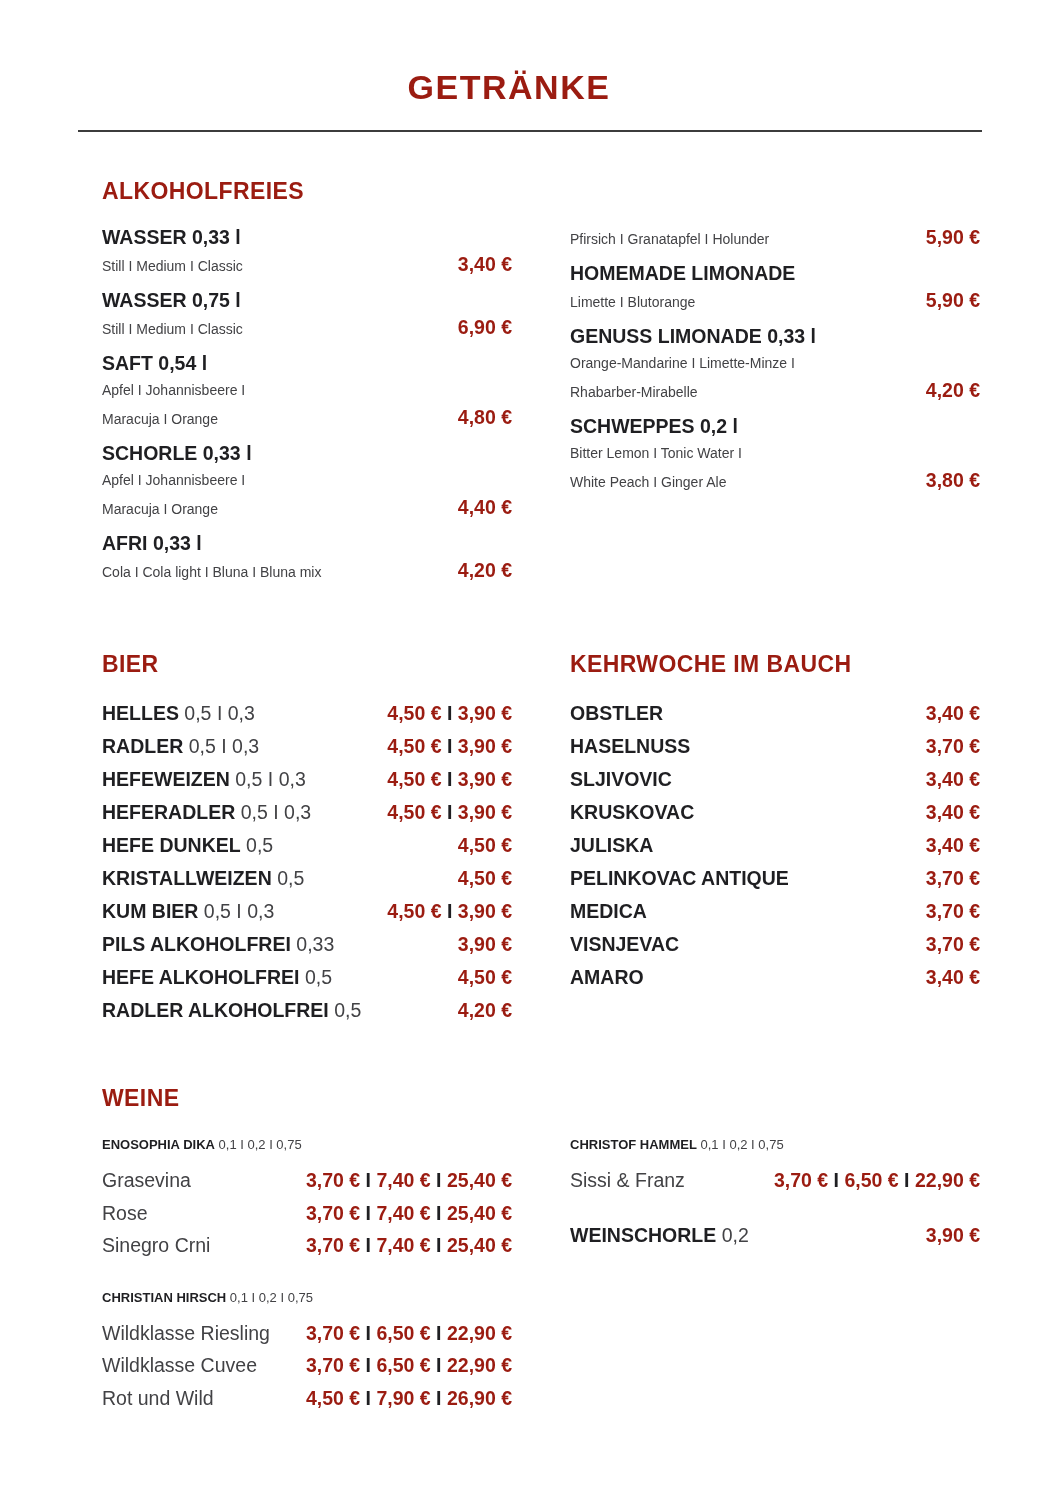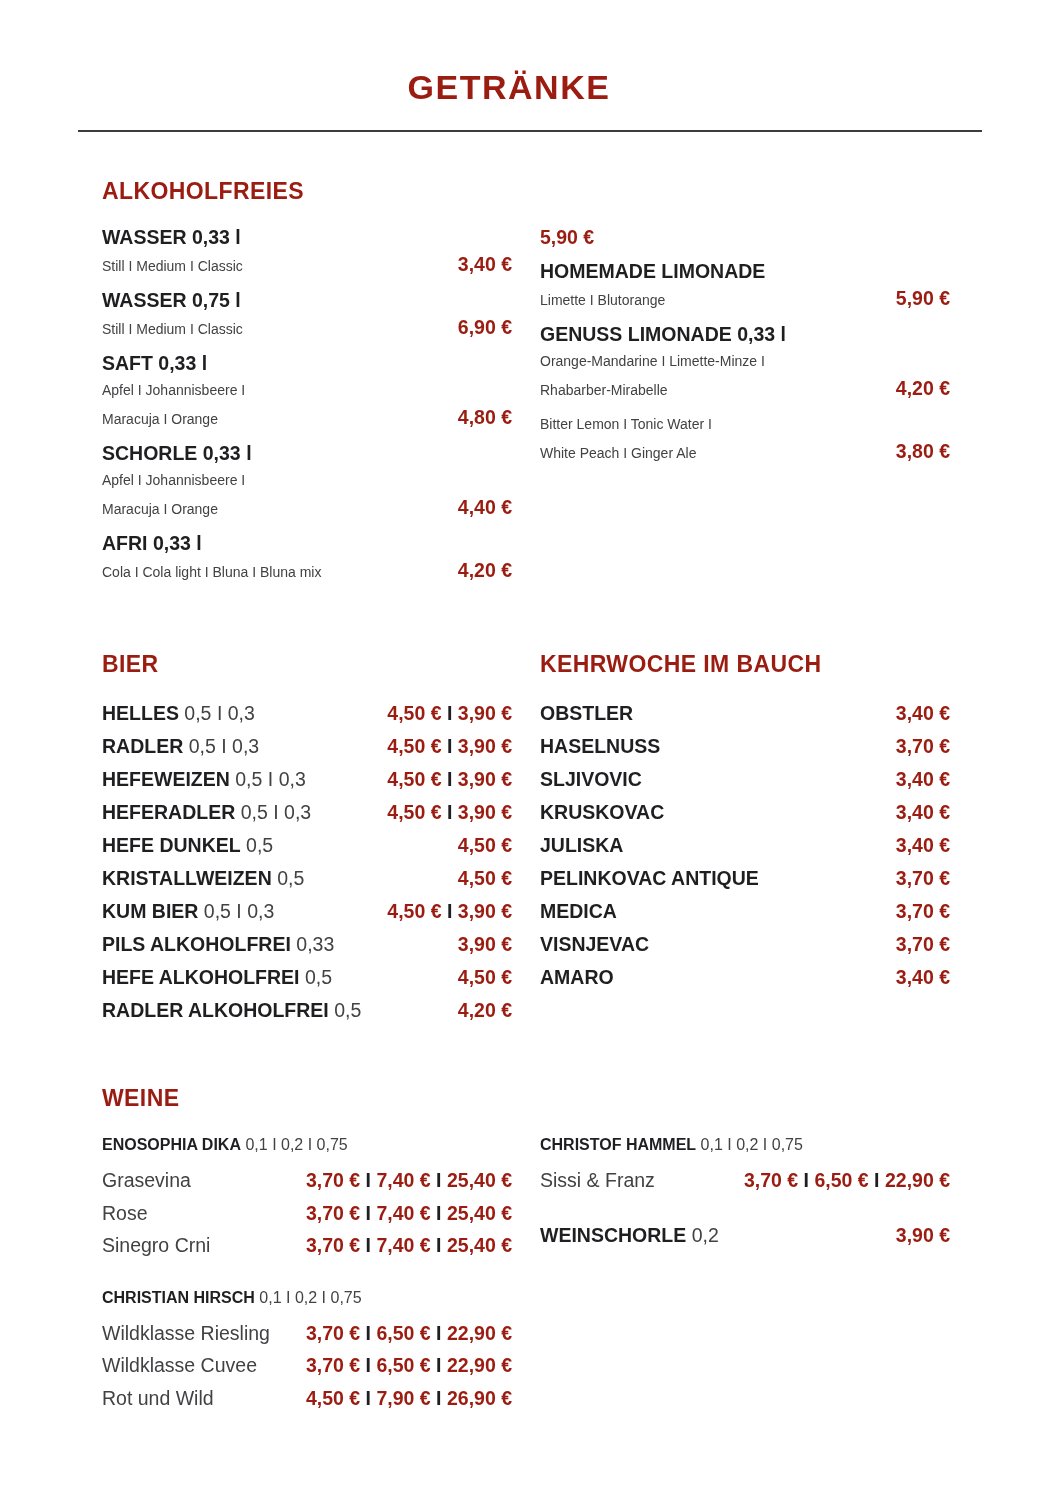--- a/index.html
+++ b/index.html
@@ -38,21 +38,21 @@
   .section { margin-top: 46px; }
   .section-gap { margin-top: 58px; }
   .section-title {
     color: var(--accent);
     font-size: 23px;
     font-weight: 800;
     letter-spacing: 0.4px;
     line-height: 26px;
     margin-bottom: 20px;
   }
-  .cols { display: flex; gap: 28px; }
+  .cols { display: flex; gap: 58px; }
   .col { flex: 0 0 410px; width: 410px; }
 
   
   .entry { margin-bottom: 7px; }
   .entry .name {
     font-size: 19.5px;
     font-weight: 700;
     color: var(--name);
     line-height: 27px;
   }
@@ -78,21 +78,21 @@
     align-items: baseline;
     font-size: 19.5px;
     line-height: 33px;
   }
   .lrow .rname { font-weight: 700; color: var(--name); }
   .size { color: var(--body); font-weight: 400; }
   .kehr-list { margin-top: 6px; }
 
   
   .wgroup { margin-bottom: 22px; }
-  .wgroup-header { font-size: 16px; line-height: 27px; margin-bottom: 6px; }
+  .wgroup-header { font-size: 13px; line-height: 27px; margin-bottom: 6px; }
   .wgroup-header .rname { font-weight: 700; color: var(--name); }
   .wrow {
     display: flex;
     justify-content: space-between;
     align-items: baseline;
     font-size: 19.5px;
     line-height: 32.5px;
     color: var(--body);
   }
   .weinschorle { margin-top: 14px; }
@@ -121,21 +121,21 @@
 
           <div class="entry">
             <div class="name">WASSER 0,75 l</div>
             <div class="price-row">
               <span class="line">Still I Medium I Classic</span>
               <span class="price">6,90 €</span>
             </div>
           </div>
 
           <div class="entry">
-            <div class="name">SAFT 0,33 l</div>
+            <div class="name">SAFT 0,54 l</div>
             <div class="line">Apfel I Johannisbeere I</div>
             <div class="price-row">
               <span class="line">Maracuja I Orange</span>
               <span class="price">4,80 €</span>
             </div>
           </div>
 
           <div class="entry">
             <div class="name">SCHORLE 0,33 l</div>
             <div class="line">Apfel I Johannisbeere I</div>
@@ -151,20 +151,21 @@
               <span class="line">Cola I Cola light I Bluna I Bluna mix</span>
               <span class="price">4,20 €</span>
             </div>
           </div>
 
         </div>
         <div class="col">
 
           <div class="entry">
             <div class="price-row">
+              <span class="line">Pfirsich I Granatapfel I Holunder</span>
               <span class="price">5,90 €</span>
             </div>
           </div>
 
           <div class="entry">
             <div class="name">HOMEMADE LIMONADE</div>
             <div class="price-row">
               <span class="line">Limette I Blutorange</span>
               <span class="price">5,90 €</span>
             </div>
@@ -173,20 +174,21 @@
           <div class="entry">
             <div class="name">GENUSS LIMONADE 0,33 l</div>
             <div class="line">Orange-Mandarine I Limette-Minze I</div>
             <div class="price-row">
               <span class="line">Rhabarber-Mirabelle</span>
               <span class="price">4,20 €</span>
             </div>
           </div>
 
           <div class="entry">
+            <div class="name">SCHWEPPES 0,2 l</div>
             <div class="line">Bitter Lemon I Tonic Water I</div>
             <div class="price-row">
               <span class="line">White Peach I Ginger Ale</span>
               <span class="price">3,80 €</span>
             </div>
           </div>
 
         </div>
       </div>
     </div>

